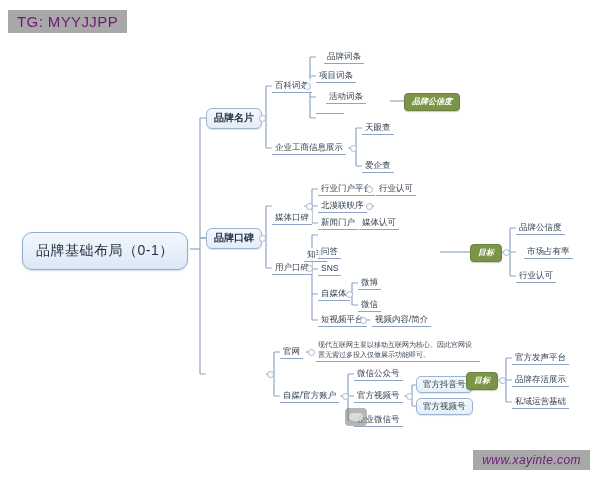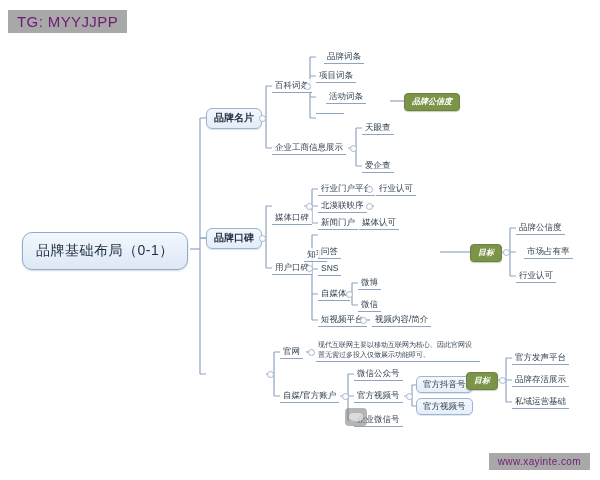--- a/index.html
+++ b/index.html
@@ -67,21 +67,21 @@
     position:absolute;width:5px;height:5px;border-radius:50%;
     border:1px solid #a8b8cf;background:#fdfdfd;
   }
 
   
   .wm{
     position:absolute;background:#a8a8a8;color:#701a75;
     font-size:15px;padding:3px 9px;letter-spacing:.4px;
   }
   .wm-tl{left:8px;top:10px;}
-  .wm-br{right:10px;bottom:10px;font-size:10px;}
+  .wm-br{right:10px;bottom:10px;font-size:12px;font-style:italic;}
   .wm-center{
     position:absolute;left:175px;top:405px;
     font-size:20px;color:rgba(150,150,150,.72);
     font-weight:bold;white-space:nowrap;letter-spacing:1px;
   }
   .wm-logo{
     position:absolute;left:345px;top:408px;width:22px;height:18px;
     border-radius:4px;background:rgba(120,120,120,.55);
   }
   .wm-logo:after{

